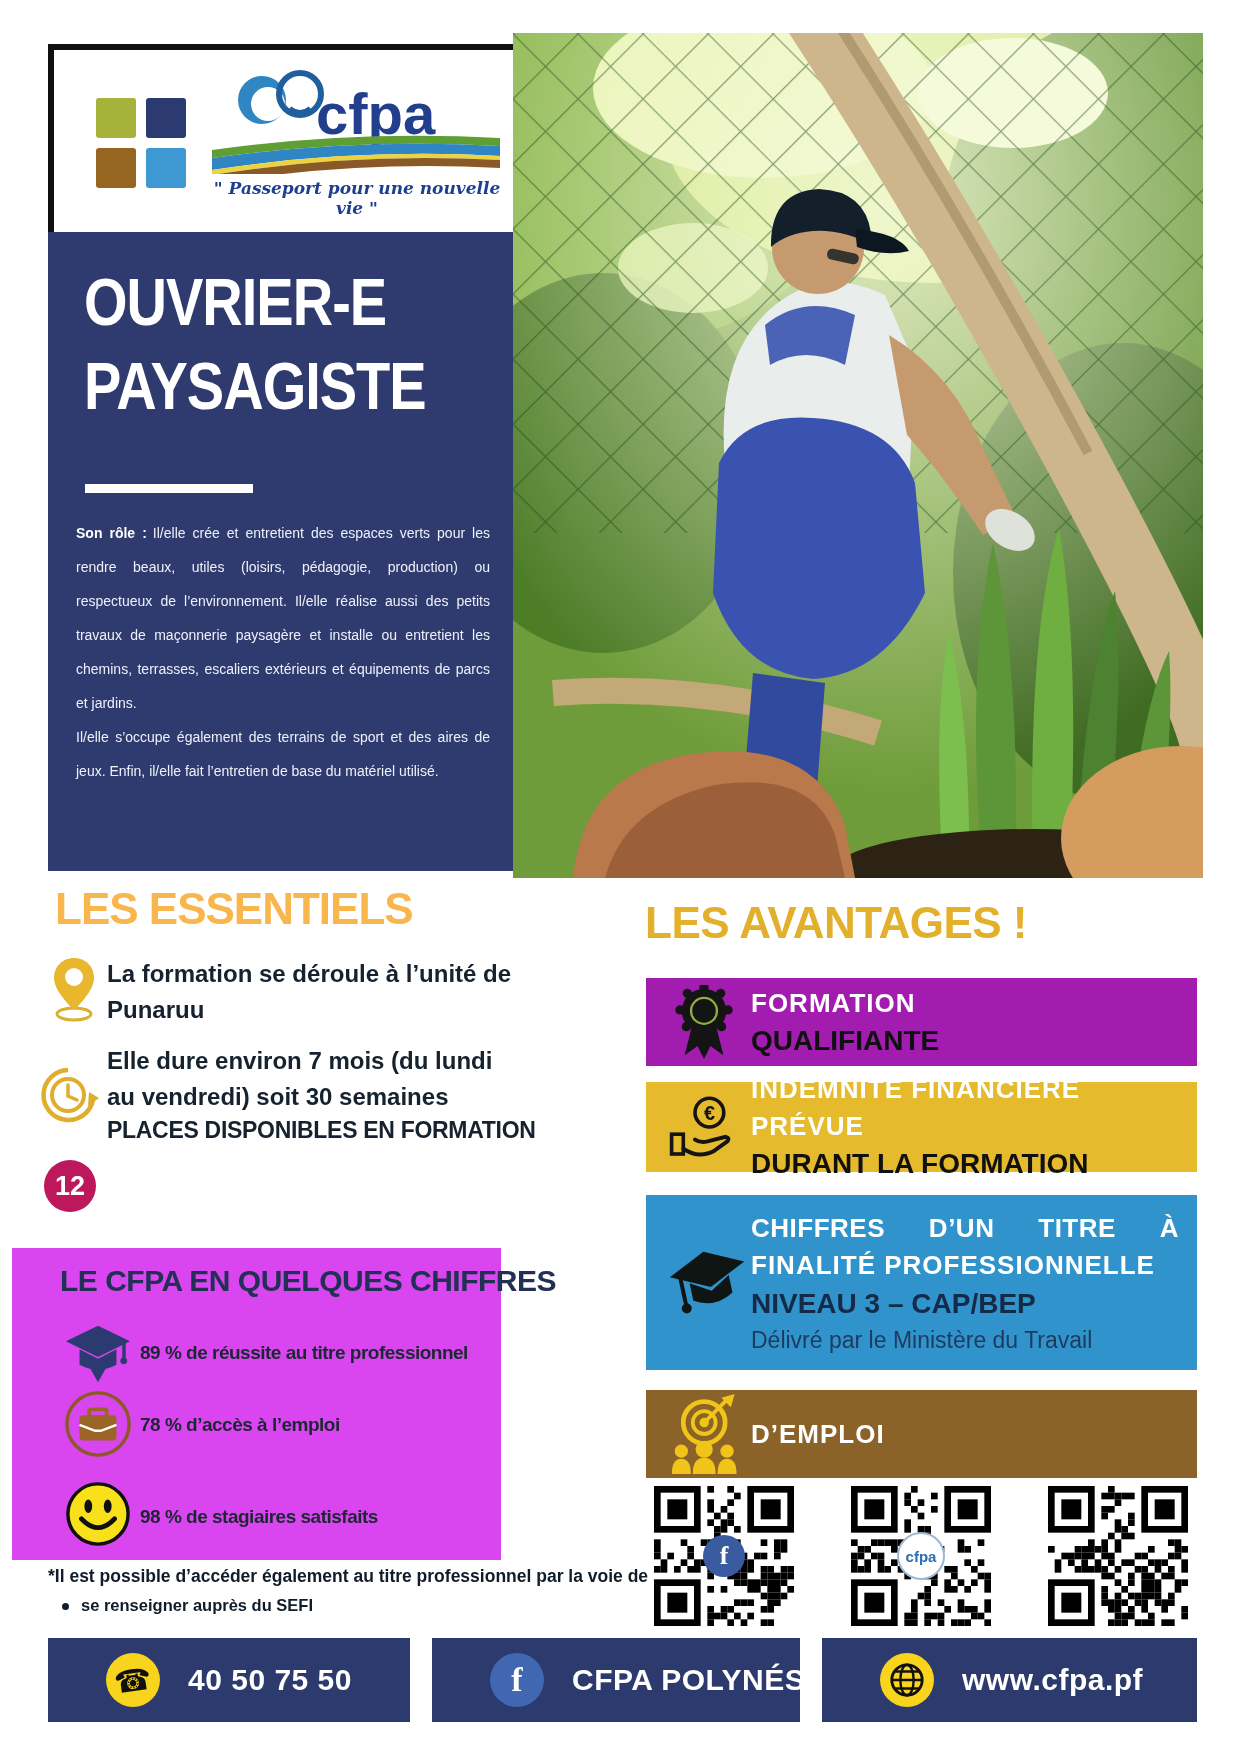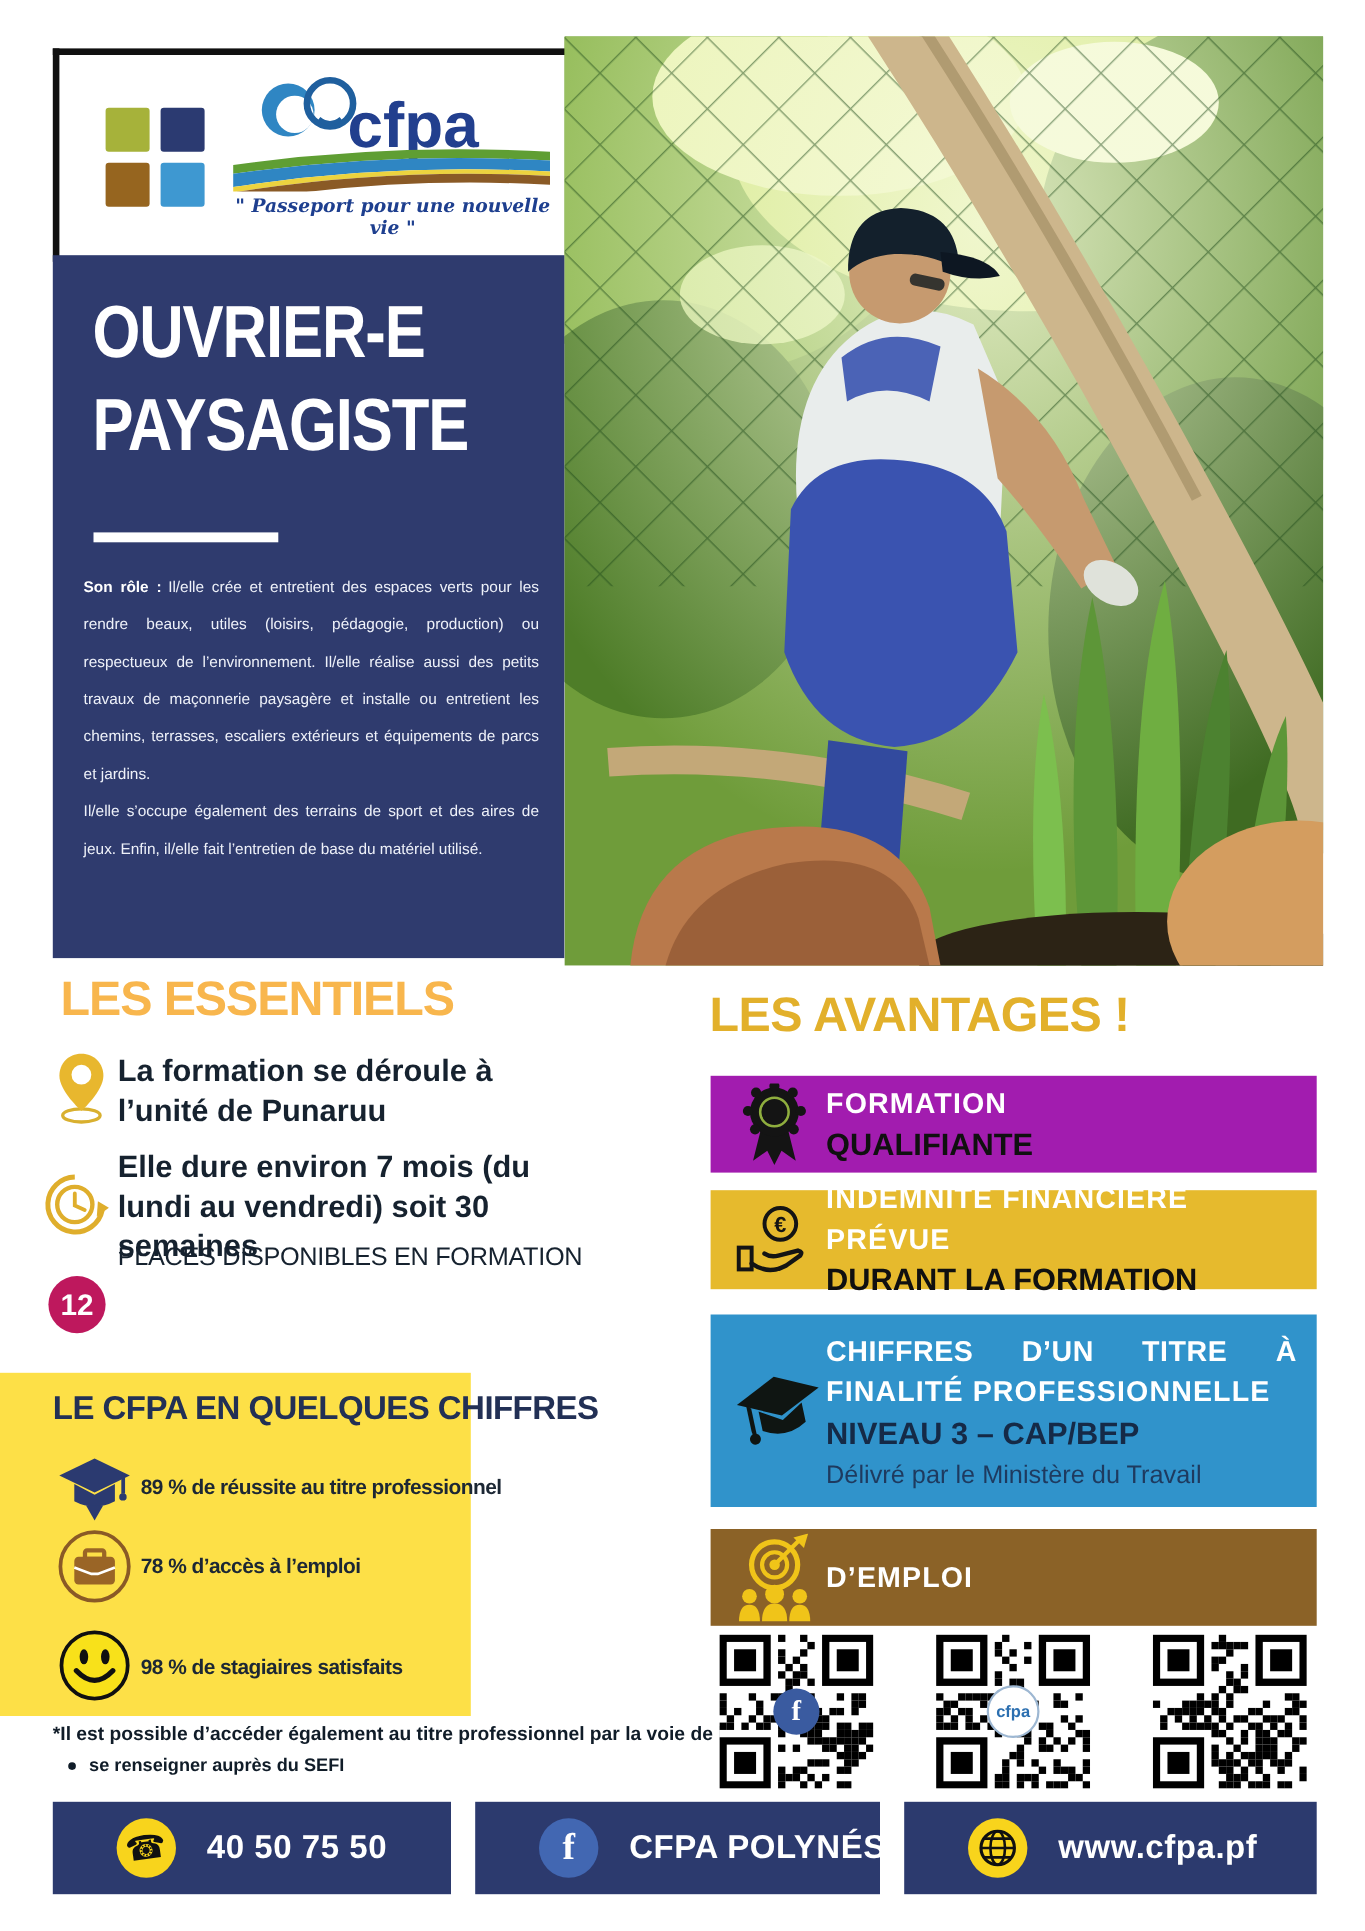--- a/index.html
+++ b/index.html
@@ -29,27 +29,27 @@
              font-size:56px;line-height:70px;letter-spacing:-1px;
              transform:scaleY(1.2);transform-origin:top left;white-space:nowrap;}
   .title-bar{position:absolute;left:37px;top:252px;width:168px;height:9px;background:#ffffff;}
   .role{position:absolute;left:28px;top:284px;width:414px;color:#eef1f9;font-size:14px;
         line-height:34px;text-align:justify;}
   .role p{margin:0;}
   .role .b{font-weight:bold;color:#ffffff;margin-right:6px;}
 
   
   .h-essentiels{left:55px;top:884px;font-size:44px;font-weight:bold;color:#f8b64d;letter-spacing:-1px;}
-  .item-text{position:absolute;color:#16222f;font-weight:bold;font-size:28px;line-height:36px;width:408px;left:107px;}
+  .item-text{position:absolute;color:#16222f;font-weight:bold;font-size:24px;line-height:36px;width:408px;left:107px;}
   .badge-12{left:44px;top:1160px;width:52px;height:52px;border-radius:50%;background:#be185d;
             color:#fff;font-weight:bold;font-size:27px;display:flex;align-items:center;justify-content:center;}
-  .places{left:107px;top:1117px;font-size:23px;font-weight:normal;letter-spacing:-0.3px;color:#16222f;white-space:nowrap;margin-top:12px;}
-
-  
-  .chiffres{left:0;top:1248px;width:428px;height:312px;background:#fde047;}
+  .places{left:107px;top:1117px;font-size:23px;font-weight:bold;letter-spacing:-0.3px;color:#16222f;white-space:nowrap;}
+
+  
+  .chiffres{left:12px;top:1248px;width:489px;height:312px;background:#d946ef;}
   .chiffres h2{position:absolute;left:48px;top:16px;margin:0;font-size:30px;font-weight:bold;
                color:#223055;letter-spacing:-0.5px;white-space:nowrap;}
   .stat-icon{position:absolute;left:52px;width:68px;height:68px;}
   .stat-text{position:absolute;left:128px;width:385px;font-size:19px;font-weight:bold;
              letter-spacing:-0.5px;color:#1c2734;white-space:nowrap;}
 
   
   .footnote1{left:48px;top:1566px;font-size:17.5px;font-weight:bold;color:#101c28;}
   .footnote2{left:62px;top:1596px;font-size:16.5px;font-weight:bold;color:#101c28;}
   .footnote2 .dot{display:inline-block;width:7px;height:7px;border-radius:50%;background:#101c28;

